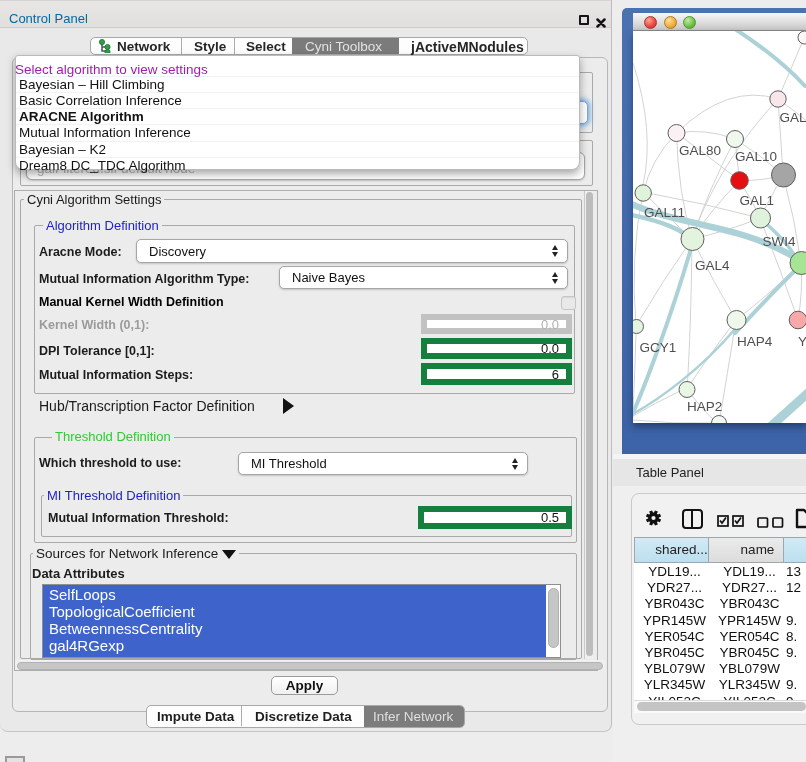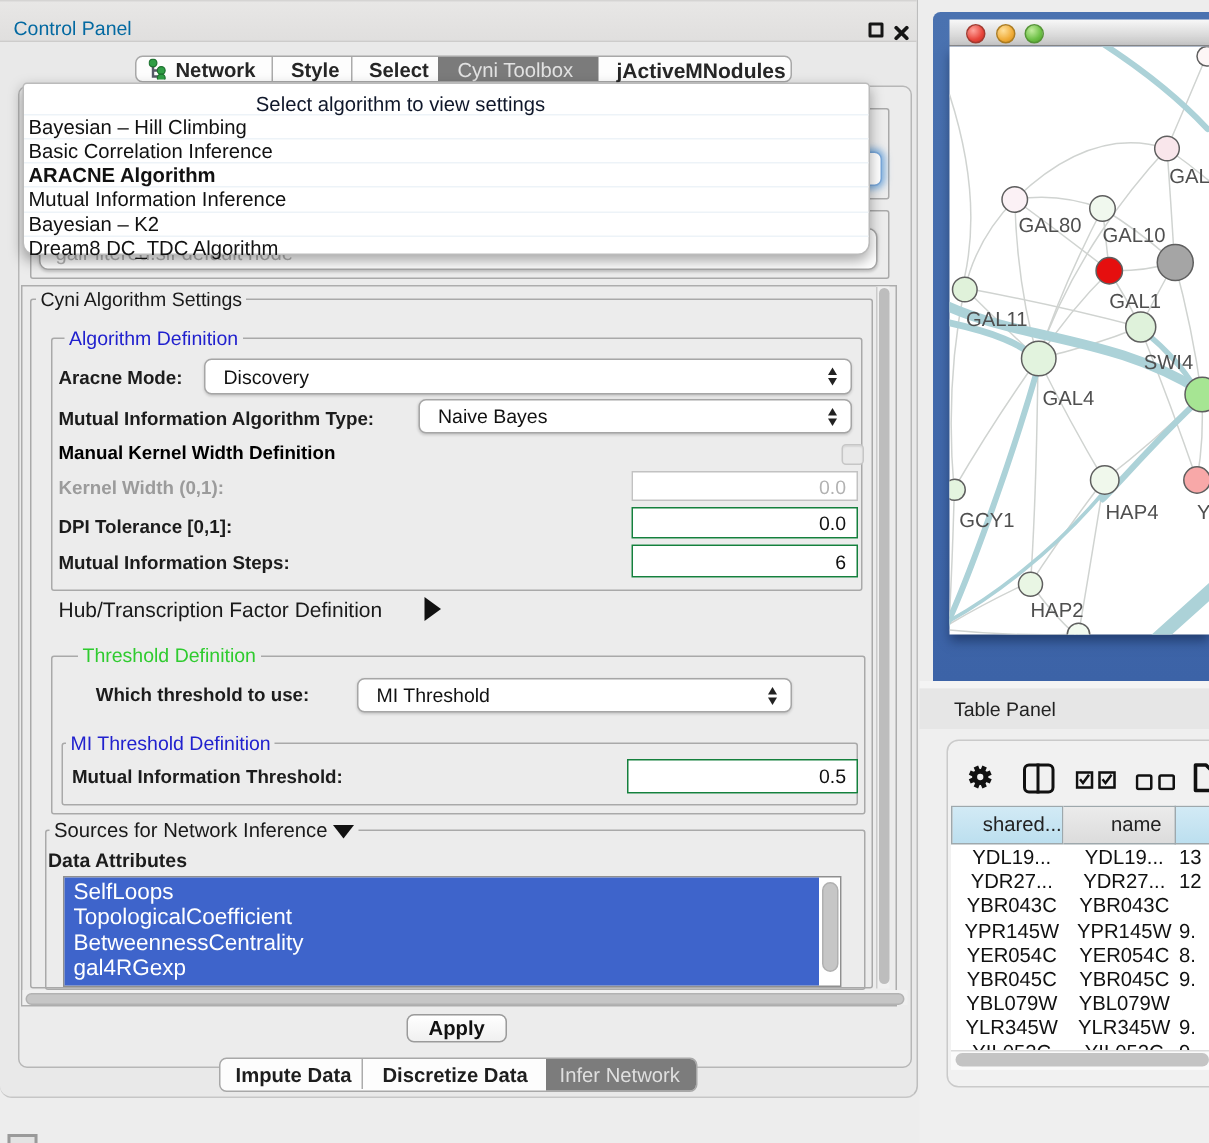--- a/index.html
+++ b/index.html
@@ -6,21 +6,21 @@
 .ab{position:absolute}
 .fs{position:absolute;border:1px solid #A9A9A9;border-radius:2px}
 .fst{position:absolute;background:#ECECEC;padding:0 3px;font-size:13px;line-height:13px;white-space:nowrap}
 .lbl{position:absolute;font-weight:bold;font-size:12.5px;color:#1C1C1C;white-space:nowrap}
 .plain{position:absolute;font-size:13.5px;color:#1A1A1A;white-space:nowrap}
 .combo{position:absolute;background:#fff;border:1px solid #A6A6A6;border-radius:5px;box-shadow:0 1px 2px rgba(0,0,0,0.18);font-size:13px;color:#111;box-sizing:border-box}
 .ctext{position:absolute;left:12px;top:0;bottom:0;display:flex;align-items:center;white-space:nowrap}
 .spin{position:absolute;right:8px;top:50%;width:7px;height:12px;margin-top:-6px}
 .spin:before{content:"";position:absolute;left:0;top:0;border-left:3.5px solid transparent;border-right:3.5px solid transparent;border-bottom:5px solid #222}
 .spin:after{content:"";position:absolute;left:0;bottom:0;border-left:3.5px solid transparent;border-right:3.5px solid transparent;border-top:5px solid #222}
-.inp{position:absolute;background:#fff;border:1px solid #15803d;font-size:13px;color:#111;text-align:right;padding:0 7px 0 0;box-sizing:border-box;display:flex;align-items:center;justify-content:flex-end}
+.inp{position:absolute;background:#fff;border:6px solid #15803d;font-size:13px;color:#111;text-align:right;padding:0 7px 0 0;box-sizing:border-box;display:flex;align-items:center;justify-content:flex-end}
 </style></head>
 <body>
 <div class="ab" style="left:2px;top:0;width:2px;height:4px;background:#8A8A8A"></div>
 
 <div class="ab" style="left:0;top:4;width:611px;height:731px;background:#E9E9E9;border-right:1px solid #BDBDBD;border-bottom:1px solid #C6C6C6;border-radius:0 0 8px 8px"></div>
 <div class="ab" style="left:0;top:4;width:611px;height:28px;background:linear-gradient(#E8E7E6,#E0DFDE);border-top:1px solid #D5D4D3;border-bottom:1px solid #CDCCCB;box-sizing:border-box"></div>
 <div class="ab" style="left:9px;top:11px;font-size:13px;color:#0369a1">Control Panel</div>
 <div class="ab" style="left:579px;top:14.5px;width:6px;height:6px;border:2px solid #151515;border-radius:1px"></div>
 <div class="ab" style="left:596px;top:14px;width:10px;height:10px">
 <svg width="10" height="10">
@@ -90,21 +90,21 @@
 <div class="inp" style="left:421px;top:338px;width:151px;height:21px">0.0</div>
 
 <div class="lbl" style="left:39px;top:368px">Mutual Information Steps:</div>
 <div class="inp" style="left:421px;top:363px;width:151px;height:22px">6</div>
 
 <div class="plain" style="left:39px;top:398px;font-size:14px">Hub/Transcription Factor Definition</div>
 <div class="ab" style="left:283px;top:397.5px;width:0;height:0;border-top:8px solid transparent;border-bottom:8px solid transparent;border-left:11px solid #111"></div>
 
 <div class="fs" style="left:34px;top:437px;width:541px;height:104px"></div>
 <div class="fst" style="left:52px;top:430px;color:#2FCB2F">Threshold Definition</div>
-<div class="lbl" style="left:39px;top:456px;width:192px;text-align:center">Which threshold to use:</div>
+<div class="lbl" style="left:39px;top:456px;width:192px;text-align:left">Which threshold to use:</div>
 <div class="combo" style="left:238px;top:452px;width:290px;height:23px">
     <div class="ctext">MI Threshold</div>
     <div class="spin"></div>
   </div>
 
 <div class="fs" style="left:41px;top:495px;width:529px;height:40px"></div>
 <div class="fst" style="left:44px;top:489px;color:#2121CE">MI Threshold Definition</div>
 <div class="lbl" style="left:48px;top:511px">Mutual Information Threshold:</div>
 <div class="inp" style="left:418px;top:506px;width:154px;height:23px">0.5</div>
 
@@ -122,21 +122,21 @@
 <div class="ab" style="left:146px;top:704.5px;width:319px;height:23px;background:#FDFDFD;border:1px solid #A8A8A8;border-radius:5px;box-sizing:border-box"></div>
 <div class="ab" style="left:241px;top:706px;width:1px;height:20px;background:#ABABAB"></div>
 <div class="ab" style="left:364px;top:705.5px;width:100px;height:21px;background:#7C7C7C;border-radius:0 4px 4px 0"></div>
 <div class="ab" style="left:157px;top:709px;font-size:13.5px;font-weight:bold;color:#1E1E1E">Impute Data</div>
 <div class="ab" style="left:255px;top:709px;font-size:13.5px;font-weight:bold;color:#1E1E1E">Discretize Data</div>
 <div class="ab" style="left:373px;top:709px;font-size:13.5px;color:#DFDFDF">Infer Network</div>
 
 <div class="ab" style="left:5px;top:756px;width:16px;height:12px;background:#E3E3E3;border:2px solid #9A9A9A"></div>
 
 <div class="ab" style="left:15px;top:55px;width:565px;height:115px;background:#fff;border:1px solid #BBB;border-radius:3px 3px 8px 8px;box-shadow:0 4px 9px rgba(0,0,0,0.35);box-sizing:border-box;z-index:50"></div>
-<div class="ab" style="left:15px;top:61.5px;width:504px;text-align:center;font-size:13.5px;color:#0f172a;z-index:51">Select algorithm to view settings</div>
+<div class="ab" style="left:15px;top:61.5px;width:504px;text-align:left;font-size:13.5px;color:#a21caf;z-index:51">Select algorithm to view settings</div>
 <div class="ab" style="left:19px;top:76.5px;font-size:13.5px;color:#111;line-height:16.3px;z-index:51">Bayesian – Hill Climbing<br>Basic Correlation Inference<br><b>ARACNE Algorithm</b><br>Mutual Information Inference<br>Bayesian – K2<br>Dream8 DC_TDC Algorithm</div>
 
 <div class="ab" style="left:16px;top:75.5px;width:563px;height:1px;background:#EDF3F8;z-index:50"></div>
 <div class="ab" style="left:16px;top:91.8px;width:563px;height:1px;background:#EDF3F8;z-index:50"></div>
 <div class="ab" style="left:16px;top:108.1px;width:563px;height:1px;background:#EDF3F8;z-index:50"></div>
 <div class="ab" style="left:16px;top:124.4px;width:563px;height:1px;background:#EDF3F8;z-index:50"></div>
 <div class="ab" style="left:16px;top:140.7px;width:563px;height:1px;background:#EDF3F8;z-index:50"></div>
 <div class="ab" style="left:16px;top:157.0px;width:563px;height:1px;background:#EDF3F8;z-index:50"></div>
 
 <div class="ab" style="left:613px;top:454px;width:193px;height:5px;background:#F4F4F4"></div>

